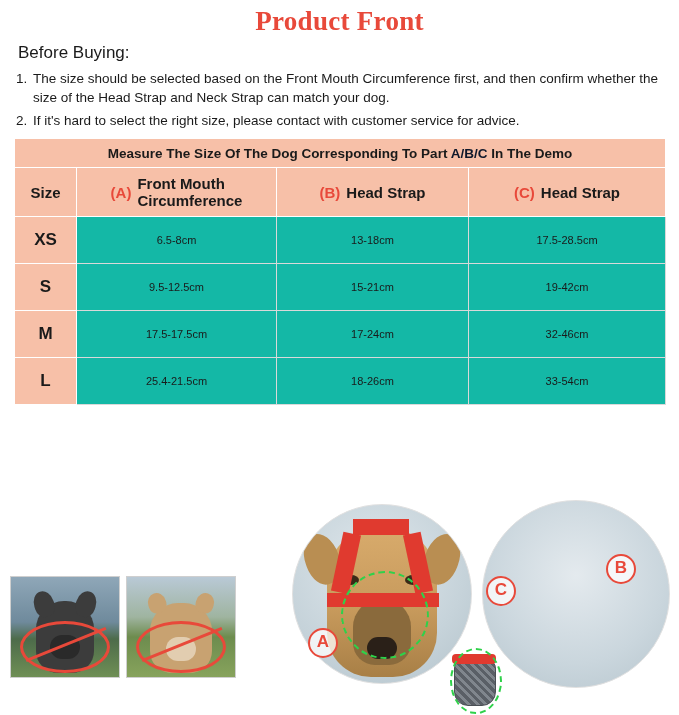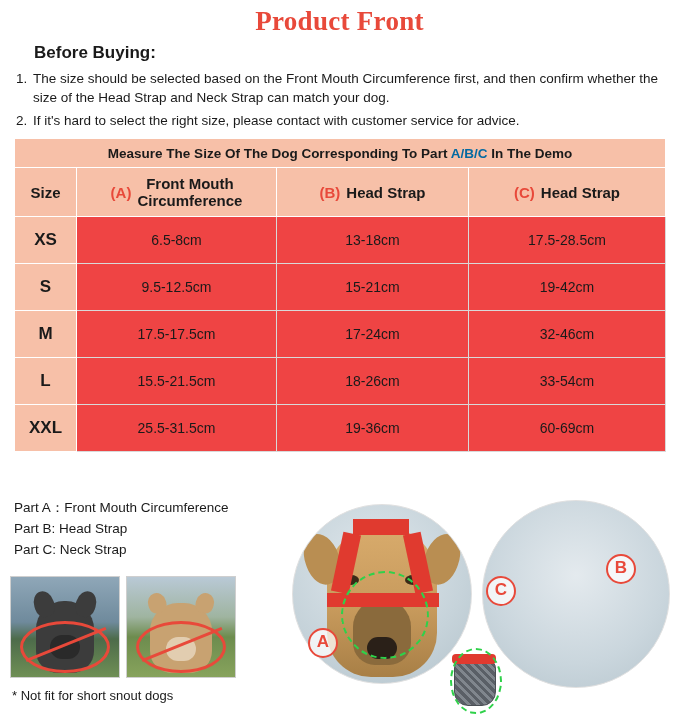--- a/index.html
+++ b/index.html
@@ -26,22 +26,22 @@
     text-align: center;
     color: #e8493a;
     font-size: 27px;
     font-weight: bold;
     letter-spacing: 0.3px;
     margin: 6px 0 4px 0;
     font-family: "Liberation Serif", serif;
   }
   .before-buying {
     font-size: 17px;
-    font-weight: bold;
-    margin: 6px 0 6px 20px;
+    font-weight: normal;
+    margin: 6px 0 6px 4px;
   }
   .note {
     font-size: 13.5px;
     line-height: 1.42;
     margin: 0 0 4px 2px;
     display: flex;
   }
   .note .num {
     width: 17px;
     flex: 0 0 17px;
@@ -63,21 +63,21 @@
     vertical-align: middle;
   }
   .hdr-span {
     background: #f7c0a8;
     font-size: 13.5px;
     font-weight: bold;
     height: 26px;
     color: #1a1a1a;
   }
   .hdr-span .abc {
-    color: #0369a1;
+    color: #0f172a;
   }
   .col-size {
     width: 62px;
   }
   .col-a { width: 200px; }
   .col-b { width: 192px; }
   .col-c { width: 197px; }
 
   .sub-hdr {
     background: #f7c0a8;
@@ -85,39 +85,39 @@
     font-size: 15px;
     font-weight: bold;
   }
   .sub-hdr .letter {
     color: #e8493a;
     font-weight: bold;
   }
   .sub-a-lines {
     line-height: 1.15;
     display: inline-block;
-    text-align: center;
+    text-align: left;
     vertical-align: middle;
   }
   .sub-flex {
     display: flex;
     align-items: center;
     justify-content: center;
     gap: 6px;
     height: 46px;
   }
   .cell-size {
     background: #f7c0a8;
     font-size: 17px;
     font-weight: bold;
     height: 44px;
   }
   .cell-val {
-    background: #ef4444;
-    font-size: 14px;
+    background: #14b8a6;
+    font-size: 11px;
     height: 44px;
     border-top: 1px solid #d9d9d9 !important;
     border-bottom: 1px solid #d9d9d9 !important;
     border-left: 1px solid #d9d9d9 !important;
     border-right: 1px solid #d9d9d9 !important;
   }
 
   
   .parts {
     position: absolute;
@@ -411,38 +411,27 @@
       <td class="cell-val">19-42cm</td>
     </tr>
     <tr>
       <td class="cell-size">M</td>
       <td class="cell-val">17.5-17.5cm</td>
       <td class="cell-val">17-24cm</td>
       <td class="cell-val">32-46cm</td>
     </tr>
     <tr>
       <td class="cell-size">L</td>
-      <td class="cell-val">15.5-21.5cm</td>
+      <td class="cell-val">25.4-21.5cm</td>
       <td class="cell-val">18-26cm</td>
       <td class="cell-val">33-54cm</td>
     </tr>
-    <tr>
-      <td class="cell-size">XXL</td>
-      <td class="cell-val">25.5-31.5cm</td>
-      <td class="cell-val">19-36cm</td>
-      <td class="cell-val">60-69cm</td>
-    </tr>
   </tbody>
     </table>
 
-  <div class="parts">
-    <div>Part A：Front Mouth Circumference</div>
-    <div>Part B: Head Strap</div>
-    <div>Part C: Neck Strap</div>
-  </div>
 
   <div class="photos">
     <div class="photo p1">
       <div class="sky"></div>
       <div class="dogshape">
         <div class="ear l"></div>
         <div class="ear r"></div>
         <div class="snout"></div>
       </div>
       <div class="redcircle"></div>
@@ -453,21 +442,20 @@
       <div class="dogshape">
         <div class="ear l"></div>
         <div class="ear r"></div>
         <div class="snout"></div>
       </div>
       <div class="redcircle"></div>
       <div class="redslash"></div>
     </div>
   </div>
 
-  <div class="footnote">* Not fit for short snout dogs</div>
 
   <div class="illus">
     <div class="circ circA">
       <div class="headA">
         <div class="earA l"></div>
         <div class="earA r"></div>
         <div class="eyeA l"></div>
         <div class="eyeA r"></div>
         <div class="muzzleA">
           <div class="noseA"></div>

